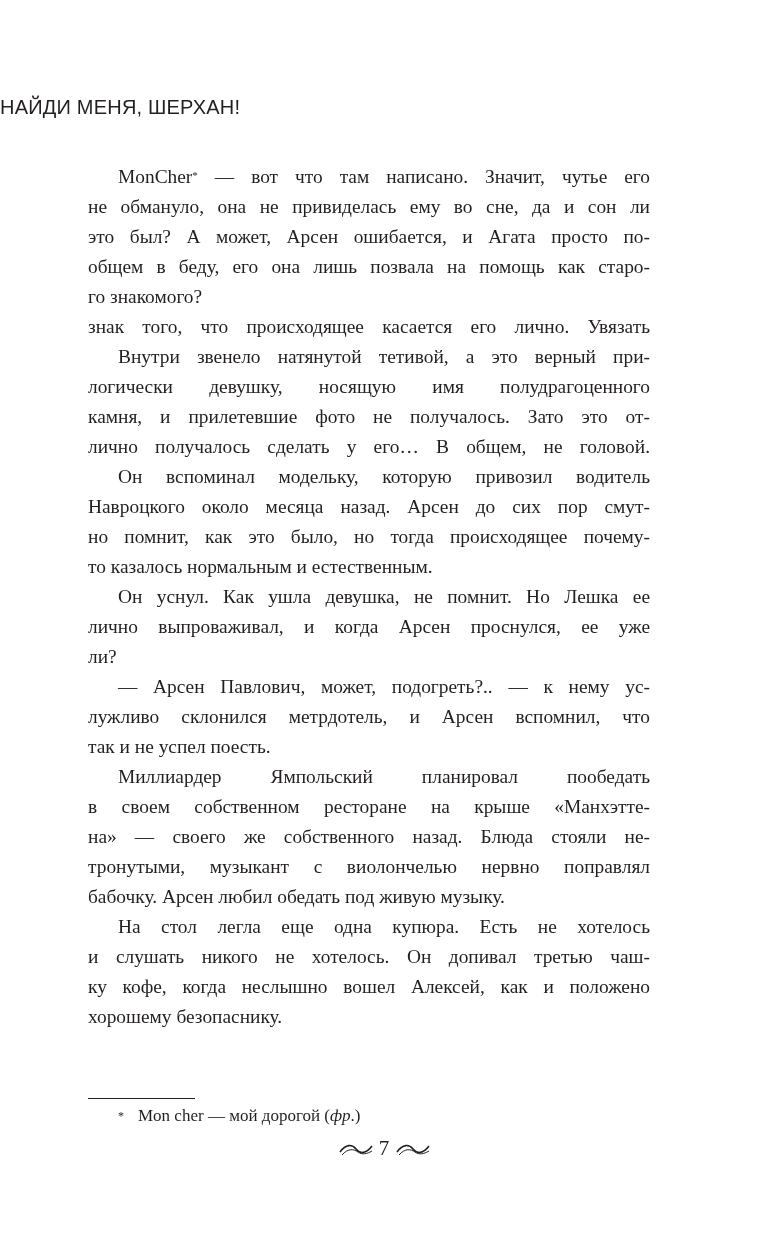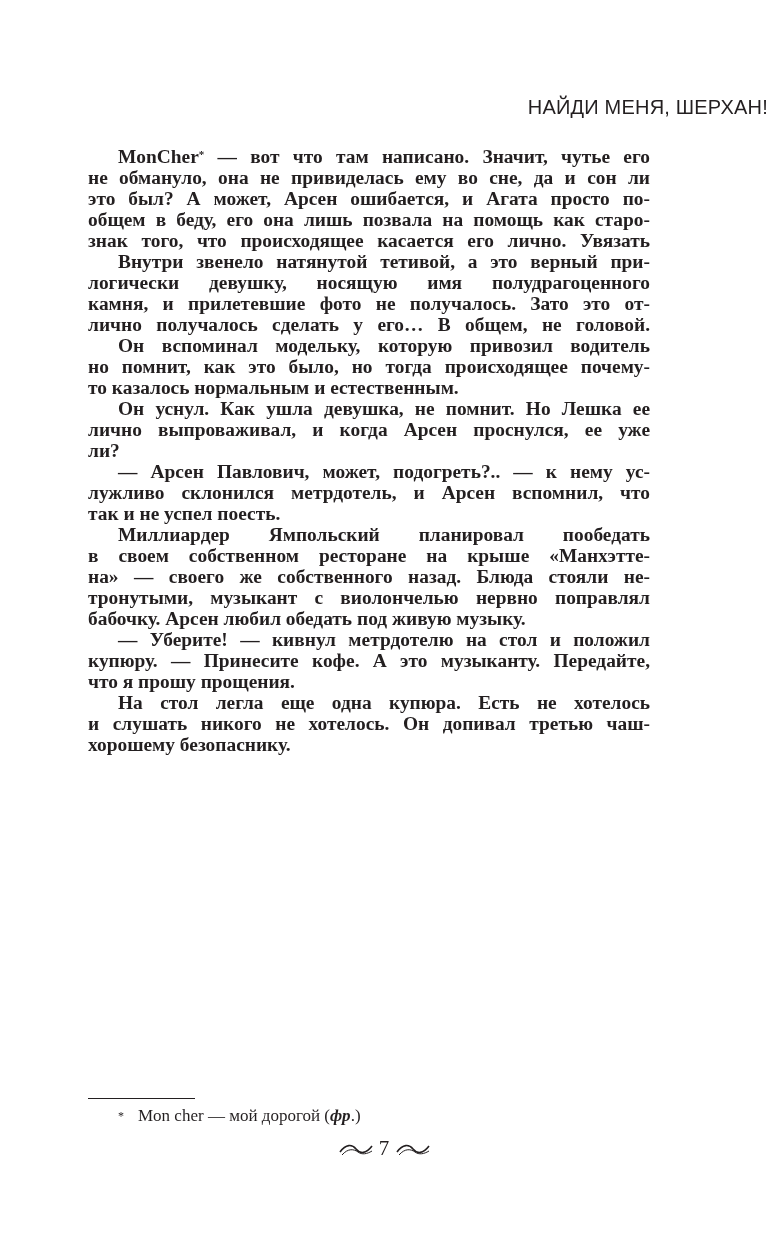--- a/index.html
+++ b/index.html
@@ -1,57 +1,59 @@
 <!DOCTYPE html>
 <html><head>
 <meta charset="utf-8">
 <style>
   html, body { margin:0; padding:0; background:#ffffff; }
   body { width:768px; height:1241px; position:relative; overflow:hidden;
          font-family:"Liberation Serif","DejaVu Serif",serif; color:#231f20; }
-  .running-head { position:absolute; top:96px; left:0; width:768px; text-align:right;
+  .running-head { position:absolute; top:96px; left:0; width:768px; text-align:left;
          font-family:"Liberation Sans","DejaVu Sans",sans-serif; font-size:20px;
          letter-spacing:0.2px; font-weight:normal; color:#231f20; }
-  .body-text { position:absolute; top:146px; left:88px; width:562px; font-size:19.4px;
-         line-height:21px; text-align:justify;font-weight:bold; }
+  .body-text { position:absolute; top:162px; left:88px; width:562px; font-size:19.4px;
+         line-height:30px; text-align:justify; }
   .line { display:block; text-align:justify; text-align-last:justify; white-space:nowrap; }
   .line.last { text-align-last:left; }
   .indent { padding-left:30px; }
   sup { font-size:11px; vertical-align:top; position:relative; top:-2px; }
   .footnote-rule { position:absolute; top:1098px; left:88px; width:107px; height:1px; background:#231f20; }
   .footnote { position:absolute; top:1104px; left:118px; font-size:17px; line-height:24px; white-space:nowrap; }
   .footnote .mark { font-size:12px; vertical-align:top; margin-right:14px; }
-  .footnote i { font-style:italic;font-weight:bold; }
+  .footnote i { font-style:italic; }
   .folio { position:absolute; top:1134px; left:0; width:768px; text-align:center; font-size:21px; line-height:28px; }
   .folio .orn { display:inline-block; vertical-align:middle; }
 </style>
 </head>
 <body>
 
 <div class="running-head">НАЙДИ МЕНЯ, ШЕРХАН!</div>
 
 <div class="body-text">
 
   <div>
     <span class="line indent"><span>MonCher</span><sup>*</sup><span> — вот что там написано. Значит, чутье его</span></span>
     <span class="line">не обмануло, она не привиделась ему во сне, да и сон ли</span>
     <span class="line">это был? А может, Арсен ошибается, и Агата просто по-</span>
     <span class="line">общем в беду, его она лишь позвала на помощь как старо-</span>
+    <span class="line last">го знакомого?</span>
   </div>
 
   <div>
     <span class="line">знак того, что происходящее касается его лично. Увязать</span>
     <span class="line indent">Внутри звенело натянутой тетивой, а это верный при-</span>
     <span class="line">логически девушку, носящую имя полудрагоценного</span>
     <span class="line">камня, и прилетевшие фото не получалось. Зато это от-</span>
     <span class="line">лично получалось сделать у его… В общем, не головой.</span>
   </div>
 
   <div>
     <span class="line indent">Он вспоминал модельку, которую привозил водитель</span>
+    <span class="line">Навроцкого около месяца назад. Арсен до сих пор смут-</span>
     <span class="line">но помнит, как это было, но тогда происходящее почему-</span>
     <span class="line last">то казалось нормальным и естественным.</span>
   </div>
 
   <div>
     <span class="line indent">Он уснул. Как ушла девушка, не помнит. Но Лешка ее</span>
     <span class="line">лично выпроваживал, и когда Арсен проснулся, ее уже</span>
     <span class="line last">ли?</span>
   </div>
 
@@ -62,29 +64,25 @@
   </div>
 
   <div>
     <span class="line indent">Миллиардер Ямпольский планировал пообедать</span>
     <span class="line">в своем собственном ресторане на крыше «Манхэтте-</span>
     <span class="line">на» — своего же собственного назад. Блюда стояли не-</span>
     <span class="line">тронутыми, музыкант с виолончелью нервно поправлял</span>
     <span class="line last">бабочку. Арсен любил обедать под живую музыку.</span>
   </div>
 
-  <div>
-    <span class="line indent">— Уберите! — кивнул метрдотелю на стол и положил</span>
-    <span class="line">купюру. — Принесите кофе. А это музыканту. Передайте,</span>
-    <span class="line last">что я прошу прощения.</span>
-  </div>
 
   <div>
     <span class="line indent">На стол легла еще одна купюра. Есть не хотелось</span>
     <span class="line">и слушать никого не хотелось. Он допивал третью чаш-</span>
+    <span class="line">ку кофе, когда неслышно вошел Алексей, как и положено</span>
     <span class="line last">хорошему безопаснику.</span>
   </div>
 </div>
 
 <div class="footnote-rule"></div>
 
 <div class="footnote">
   <span class="mark">*</span><span>Mon cher</span><span> — мой дорогой (</span><i>фр</i><span>.)</span>
 </div>
 

